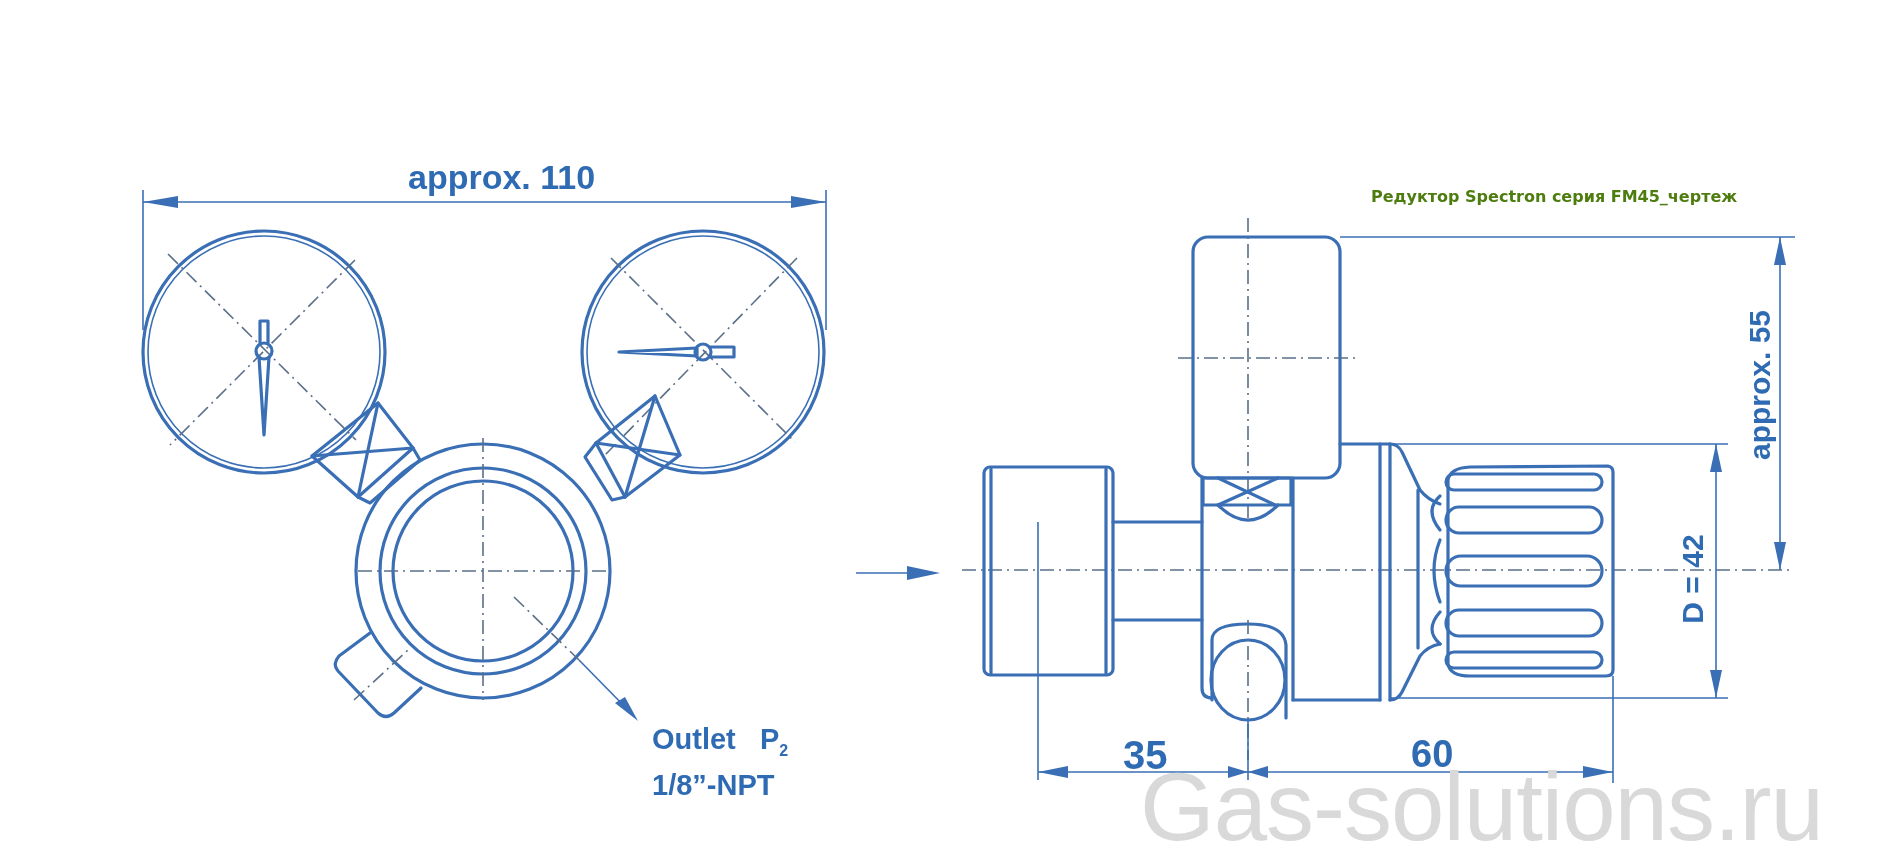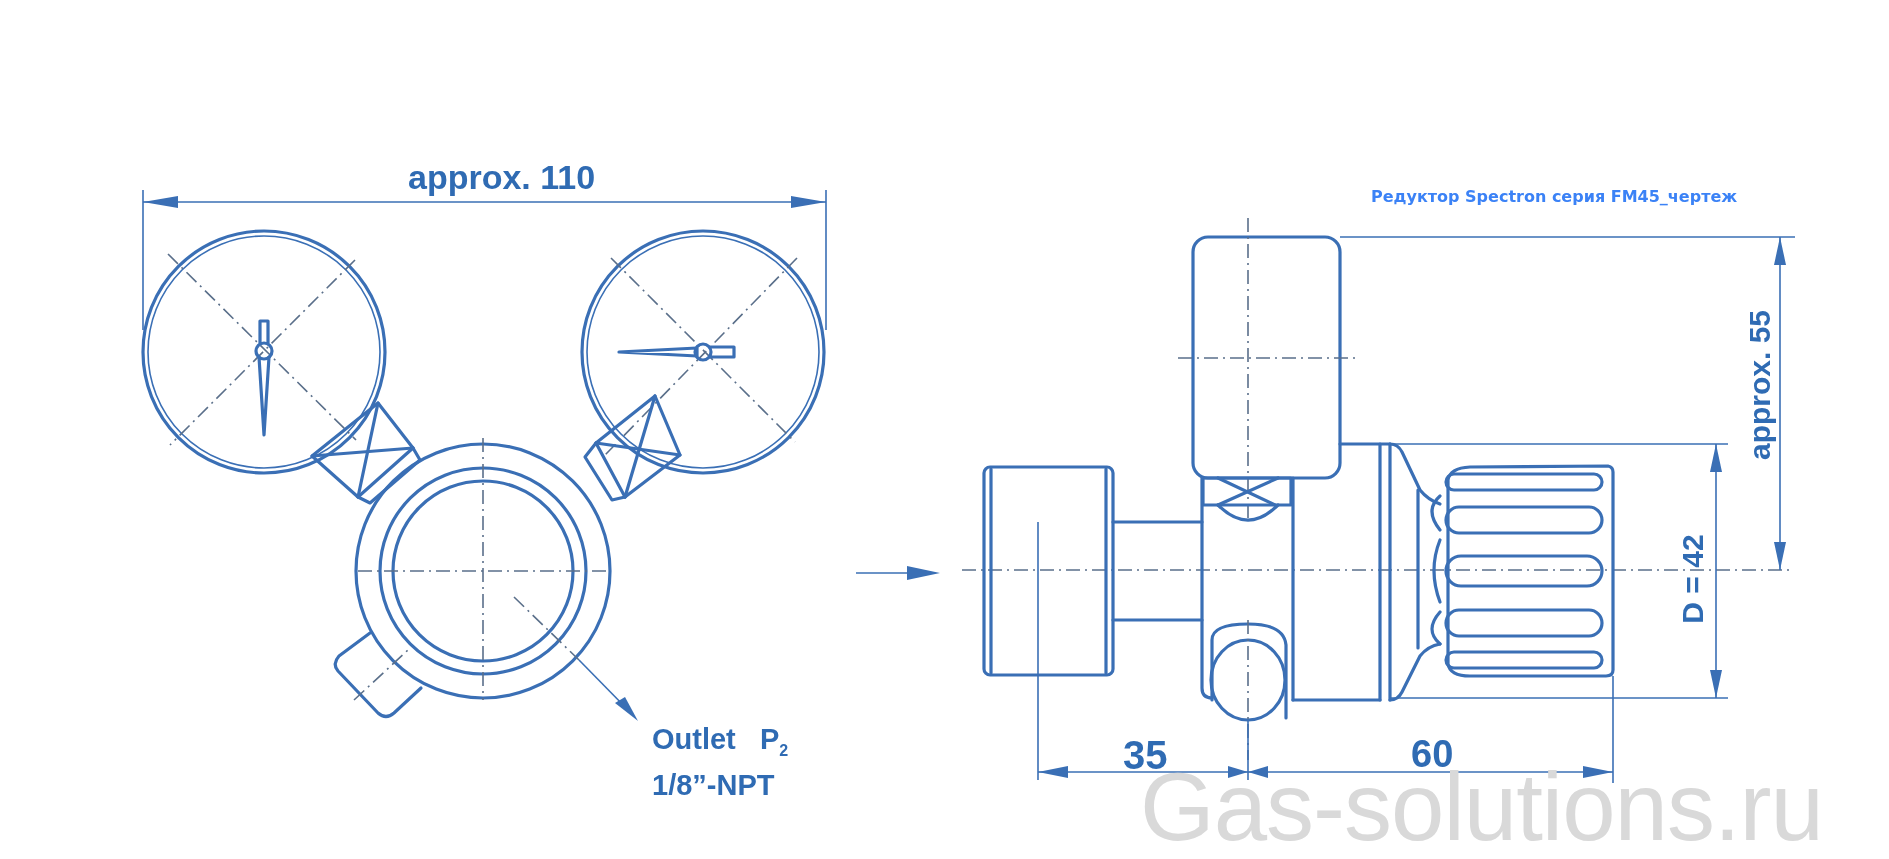--- a/index.html
+++ b/index.html
@@ -3,21 +3,21 @@
 <meta charset="utf-8">
 <style>
   html, body { margin: 0; padding: 0; background: #ffffff; }
   body { width: 1889px; height: 859px; position: relative; overflow: hidden; font-family: "Liberation Sans", sans-serif; }
   svg { position: absolute; left: 0; top: 0; }
   .ln { fill: none; stroke: #3a6fb5; stroke-width: 3.2; stroke-linejoin: round; stroke-linecap: round; }
   .thin { fill: none; stroke: #3a6fb5; stroke-width: 1.6; }
   .center { fill: none; stroke: #5a6f8a; stroke-width: 1.6; stroke-dasharray: 14 5 2 5; }
   .arrowhead { fill: #3a6fb5; stroke: none; }
   .dimtext { position: absolute; color: #2f6bb3; font-weight: bold; font-family: "Liberation Sans", sans-serif; white-space: nowrap; }
-  .title { position: absolute; color: #3b82f6; font-weight: bold; font-size: 16px; font-family: "DejaVu Sans", sans-serif; white-space: nowrap; }
+  .title { position: absolute; color: #4d7c0f; font-weight: bold; font-size: 16px; font-family: "DejaVu Sans", sans-serif; white-space: nowrap; }
   .watermark { position: absolute; color: #d9d9d9; font-size: 96px; font-family: "Liberation Sans", sans-serif; white-space: nowrap; letter-spacing: -1px; }
   .rot { transform: rotate(-90deg); transform-origin: center center; }
 </style>
 </head>
 <body>
 
 <svg width="1889" height="859" viewBox="0 0 1889 859">
 
   <g>
 

